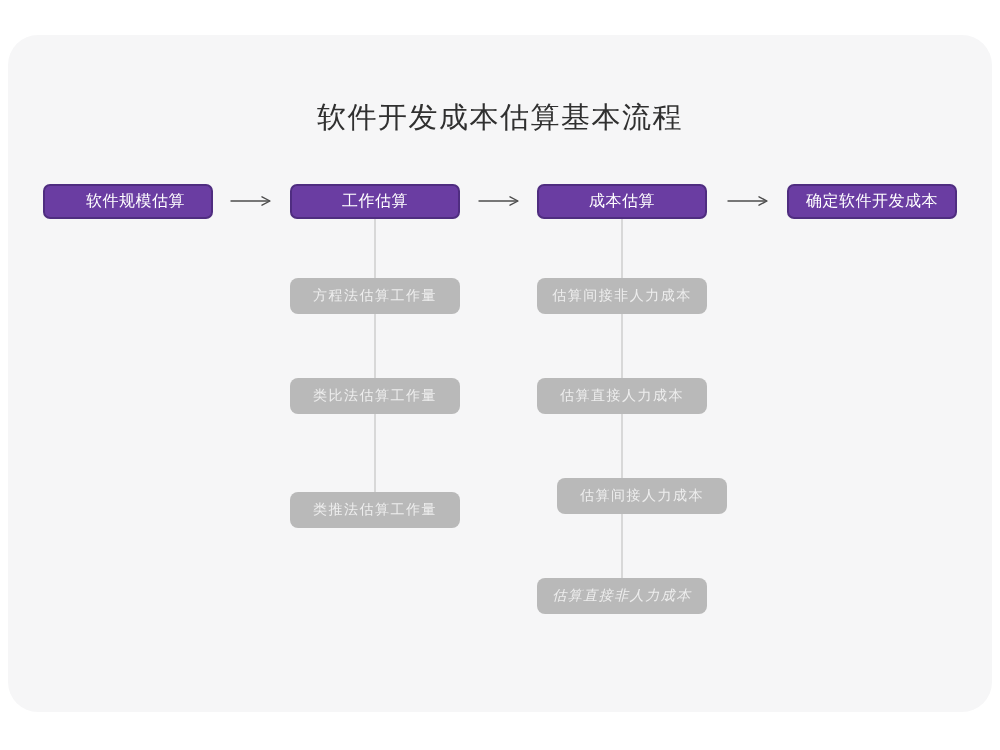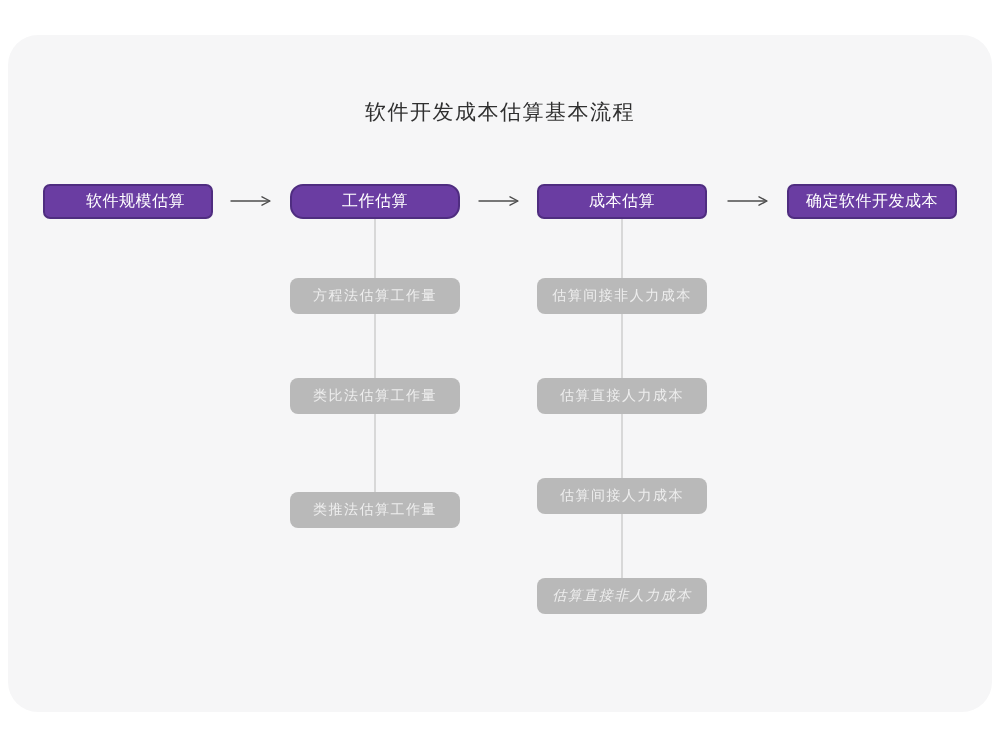--- a/index.html
+++ b/index.html
@@ -26,21 +26,21 @@
     left:8px; top:35px;
     width:984px; height:677px;
     background:var(--card-bg);
     border-radius:30px;
   }
   .title{
     position:absolute;
     left:0; top:98px;
     width:1000px;
     text-align:center;
-    font-size:21px;
+    font-size:29px;
     font-weight:400;
     letter-spacing:1.5px;
     color:var(--title-text);
   }
   .stage{
     position:absolute;
     top:184px;
     width:170px; height:35px;
     background:var(--stage-fill);
     border:2px solid var(--stage-border);
@@ -86,21 +86,21 @@
 <body>
 
 <div class="card"></div>
 
 <h1 class="title">软件开发成本估算基本流程</h1>
 
 <div class="vline" style="left:374px; top:219px; height:277px;"></div>
 <div class="vline" style="left:621px; top:219px; height:377px;"></div>
 
 <div class="stage" style="left:43px;padding-left:15px;">软件规模估算</div>
-<div class="stage" style="left:290px;border-radius:13px;">工作估算</div>
+<div class="stage" style="left:290px;">工作估算</div>
 <div class="stage" style="left:537px;">成本估算</div>
 <div class="stage" style="left:787px;font-family:Liberation Mono, monospace;">确定软件开发成本</div>
 
 <svg class="arrow" style="left:229px;" viewBox="0 0 44 12">
   <line x1="2" y1="6" x2="40" y2="6"></line>
   <path d="M33 1.8 L41 6 L33 10.2"></path>
 </svg>
 <svg class="arrow" style="left:477px;" viewBox="0 0 44 12">
   <line x1="2" y1="6" x2="40" y2="6"></line>
   <path d="M33 1.8 L41 6 L33 10.2"></path>
@@ -109,14 +109,14 @@
   <line x1="2" y1="6" x2="40" y2="6"></line>
   <path d="M33 1.8 L41 6 L33 10.2"></path>
 </svg>
 
 <div class="sub" style="left:290px; top:278px;">方程法估算工作量</div>
 <div class="sub" style="left:290px; top:378px;">类比法估算工作量</div>
 <div class="sub" style="left:290px; top:478px;margin-top:14px;">类推法估算工作量</div>
 
 <div class="sub" style="left:537px; top:278px;">估算间接非人力成本</div>
 <div class="sub" style="left:537px; top:378px;">估算直接人力成本</div>
-<div class="sub" style="left:537px; top:478px;">估算间接人力成本</div>
+<div class="sub" style="left:557px; top:478px;">估算间接人力成本</div>
 <div class="sub" style="left:537px; top:578px;font-style:italic;">估算直接非人力成本</div>
 
 </body></html>

